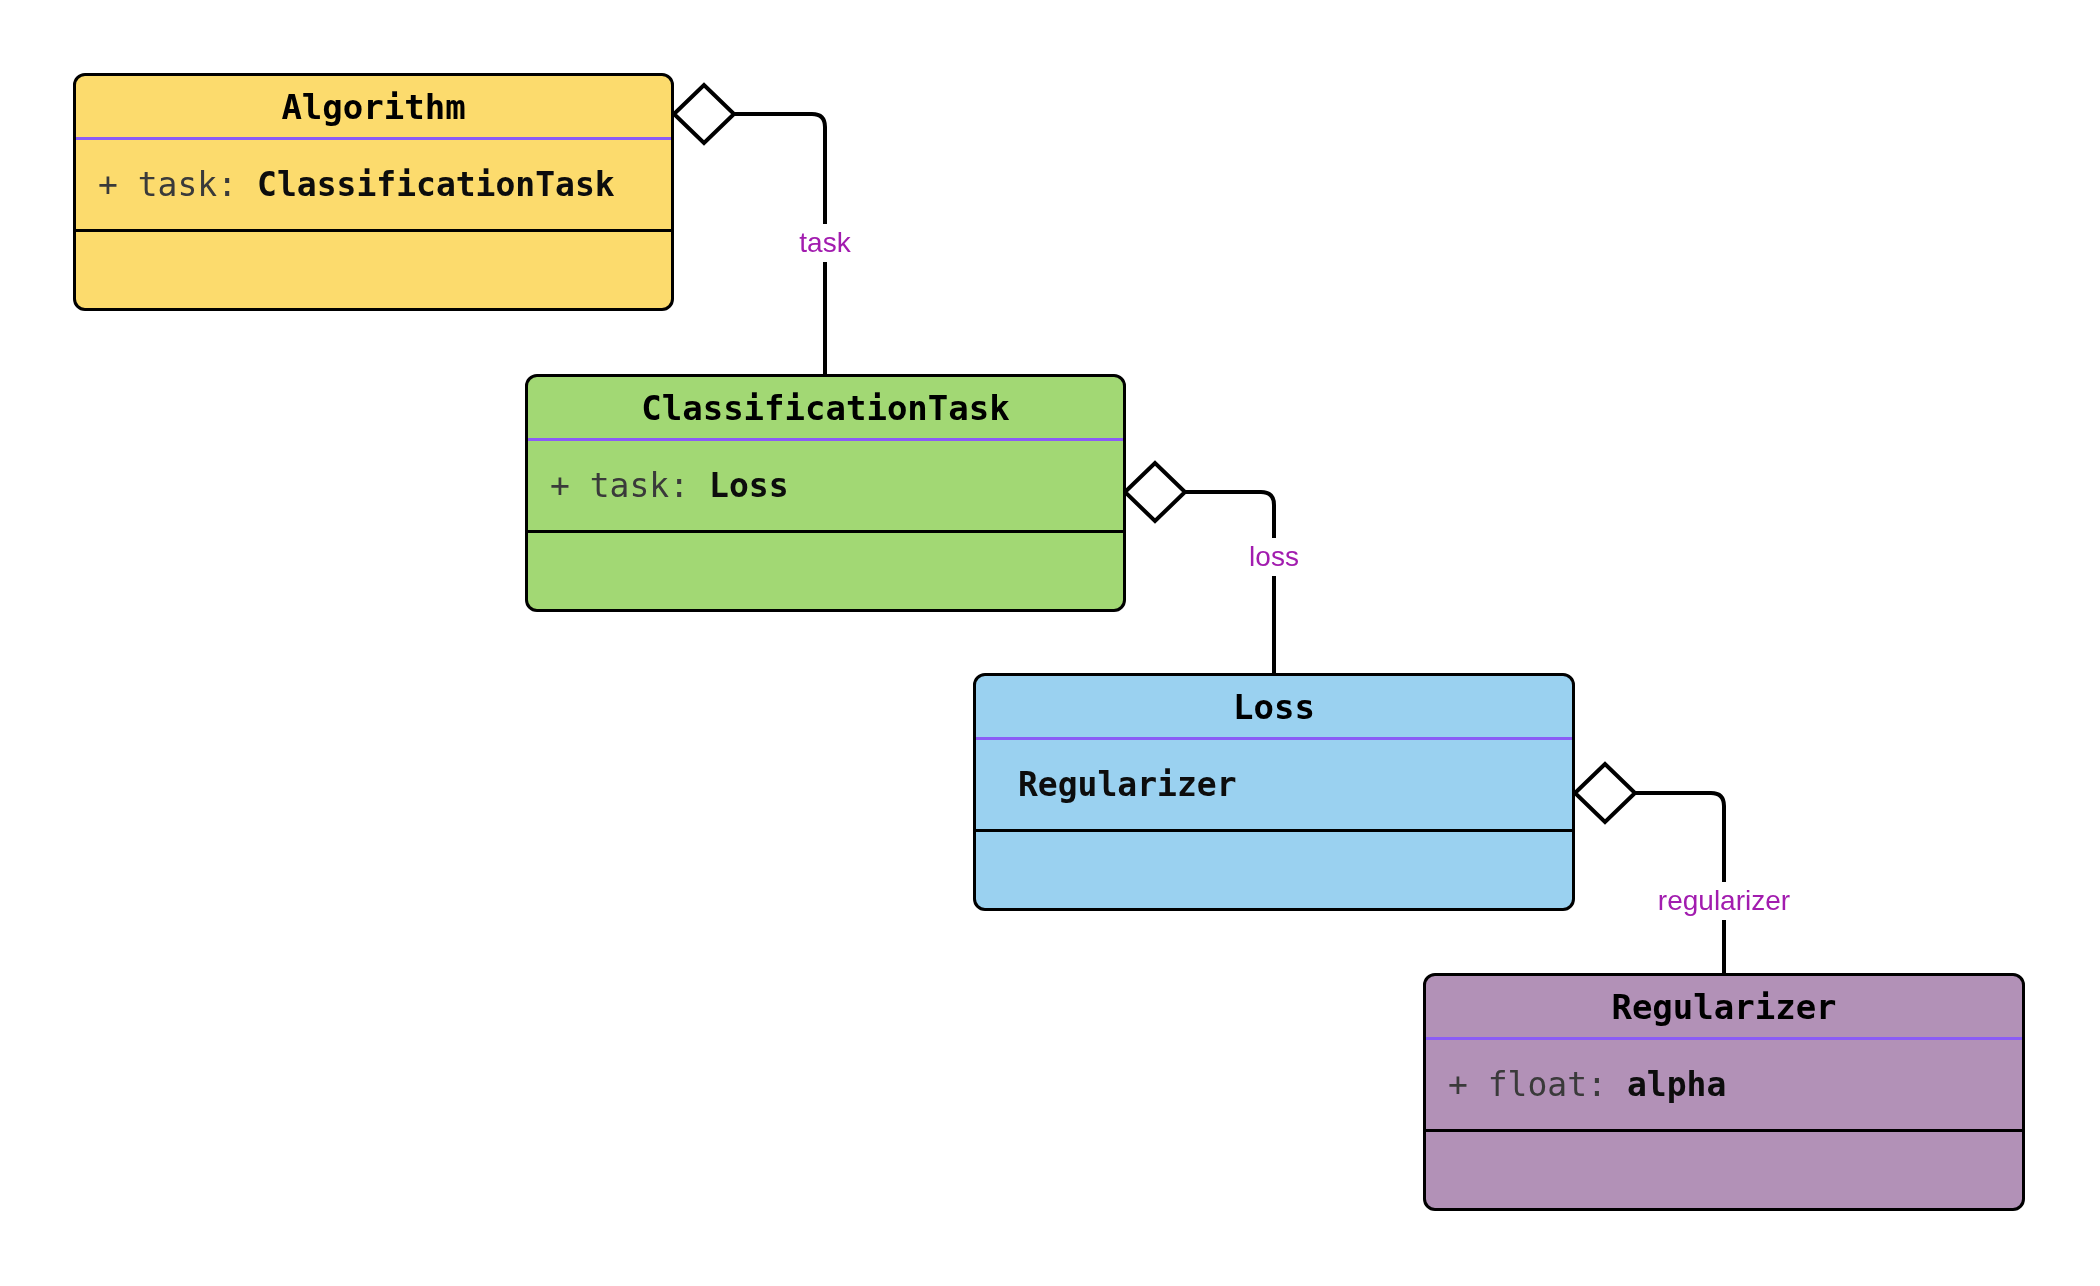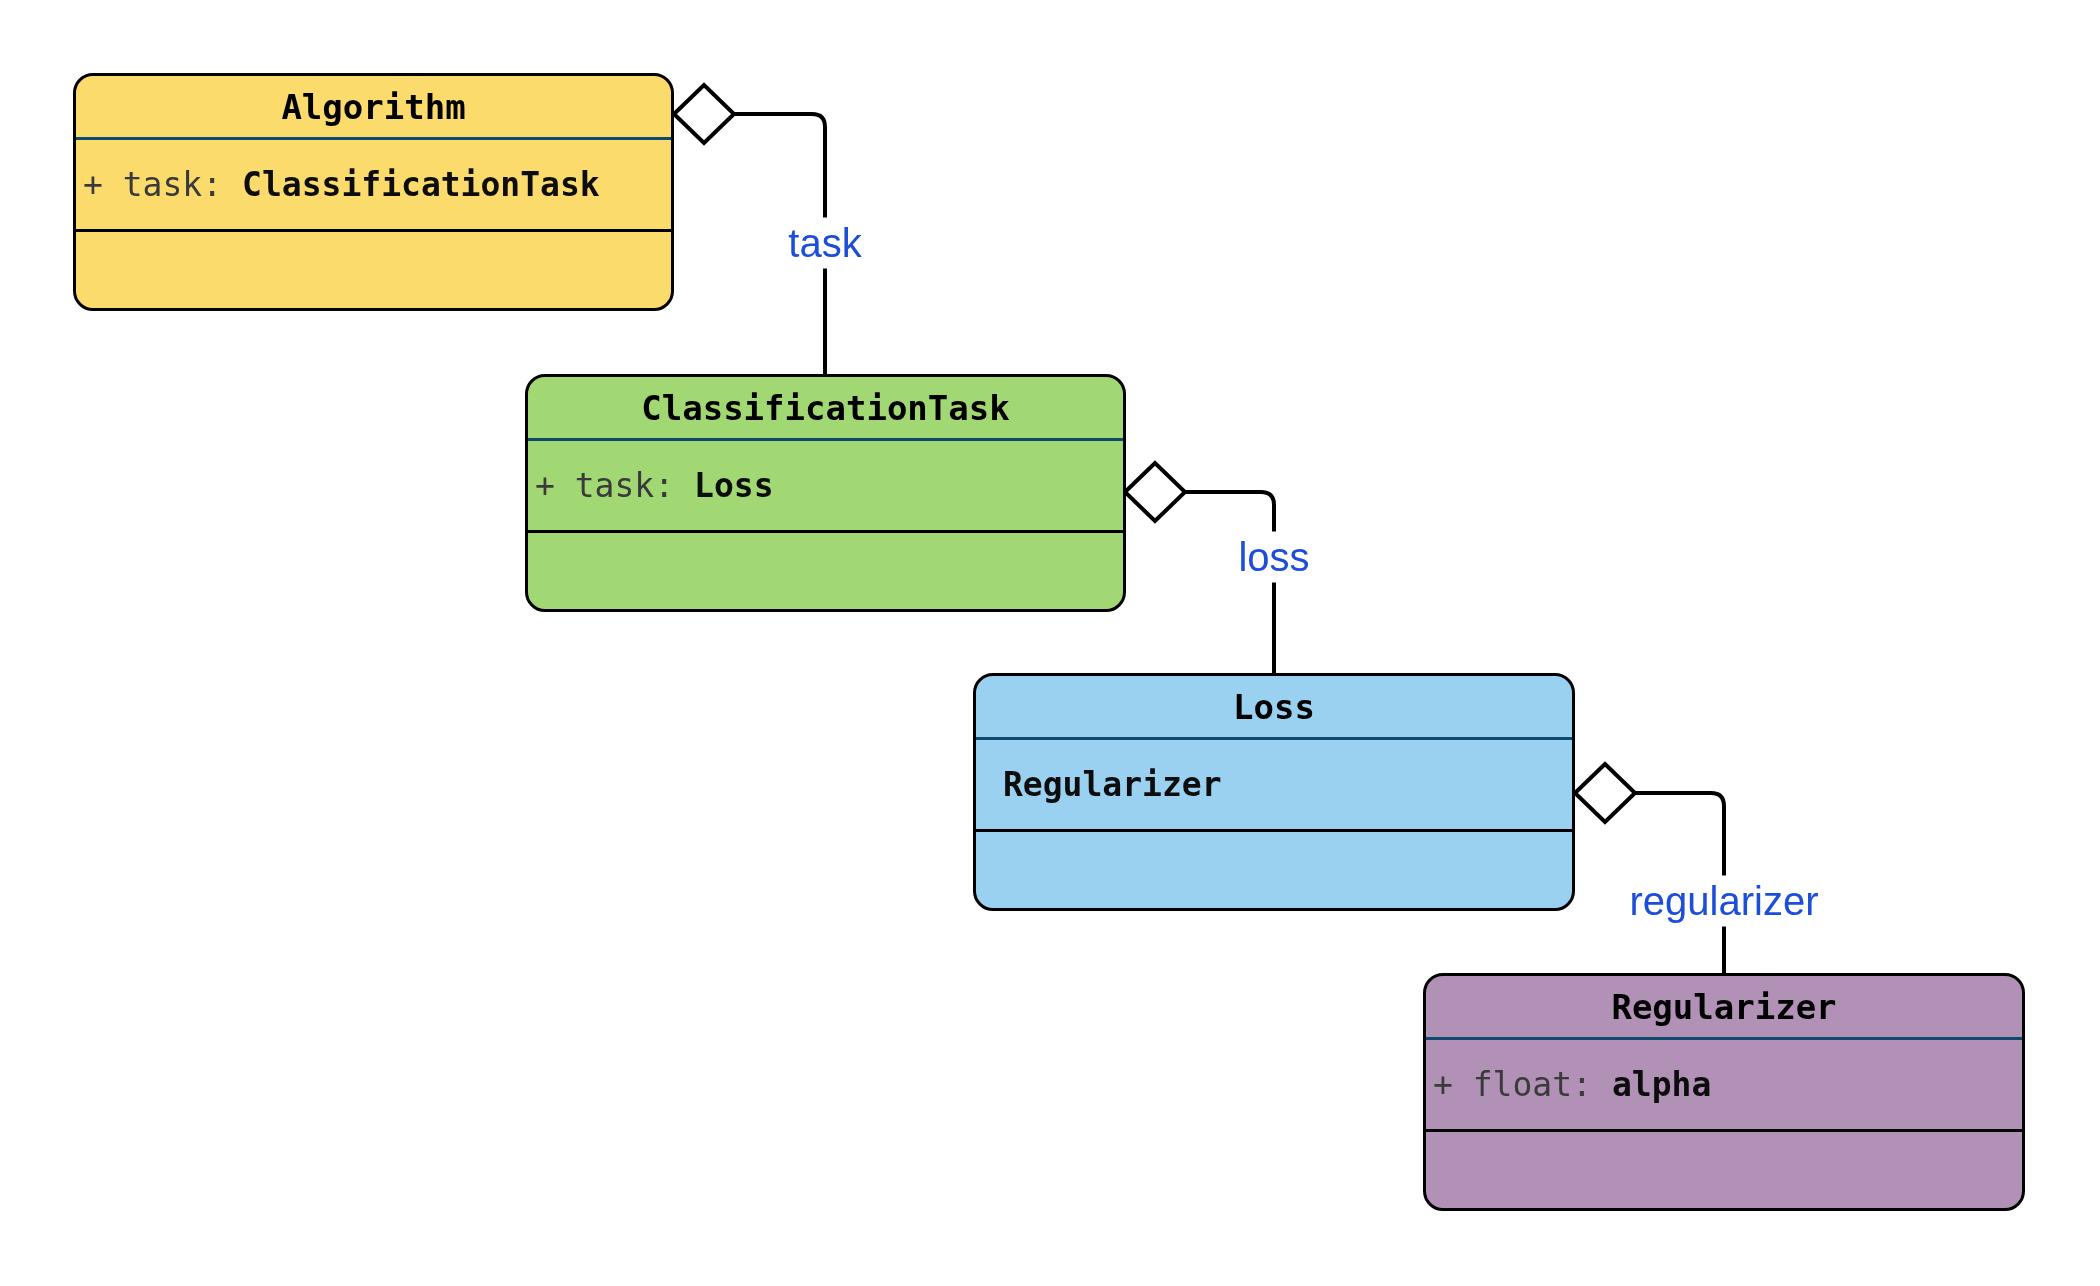--- a/index.html
+++ b/index.html
@@ -14,63 +14,63 @@
   #edge-layer {
     position: absolute;
     left: 0; top: 0;
     width: 2100px; height: 1286px;
     z-index: 1;
   }
   .uml-class {
     position: absolute;
     box-sizing: border-box;
     border: 3px solid #000;
-    border-radius: 20px;
+    border-radius: 12px;
     display: flex;
     flex-direction: column;
     z-index: 2;
   }
   .uml-title {
     height: 61px;
     display: flex;
     align-items: center;
     justify-content: center;
     font-weight: bold;
     font-size: 34px;
     color: #000000;
     font-family: "DejaVu Sans Mono", monospace;
   }
   .uml-attrs {
     height: 89px;
-    border-top: 3px solid #0c4a6e;
+    border-top: 3px solid #8b5cf6;
     display: flex;
     align-items: center;
-    padding-left: 7px;
+    padding-left: 22px;
     font-size: 33px;
     color: #3a3a3a;
     font-family: "DejaVu Sans Mono", monospace;
     white-space: pre;
   }
   .attr-type {
     font-weight: bold;
     color: #0d0d0d;
     margin-left: 20px;
   }
   .uml-empty {
     flex: 1;
     border-top: 3px solid #000;
   }
   .edge-label {
     position: absolute;
     transform: translate(-50%, -50%);
     background: #ffffff;
     padding: 3px 10px;
     font-family: "Liberation Sans", sans-serif;
-    font-size: 40px;
-    color: #1d4ed8;
+    font-size: 28px;
+    color: #a21caf;
     z-index: 3;
     white-space: nowrap;
   }
   
   #class-algorithm          { left: 73px;   top: 73px;  width: 601px; height: 238px; }
   #class-classification-task{ left: 525px;  top: 374px; width: 601px; height: 238px; }
   #class-loss               { left: 973px;  top: 673px; width: 602px; height: 238px; }
   #class-regularizer        { left: 1423px; top: 973px; width: 602px; height: 238px; }
   #edge-label-task          { left: 825px;  top: 243px; }
   #edge-label-loss          { left: 1274px; top: 557px; }

